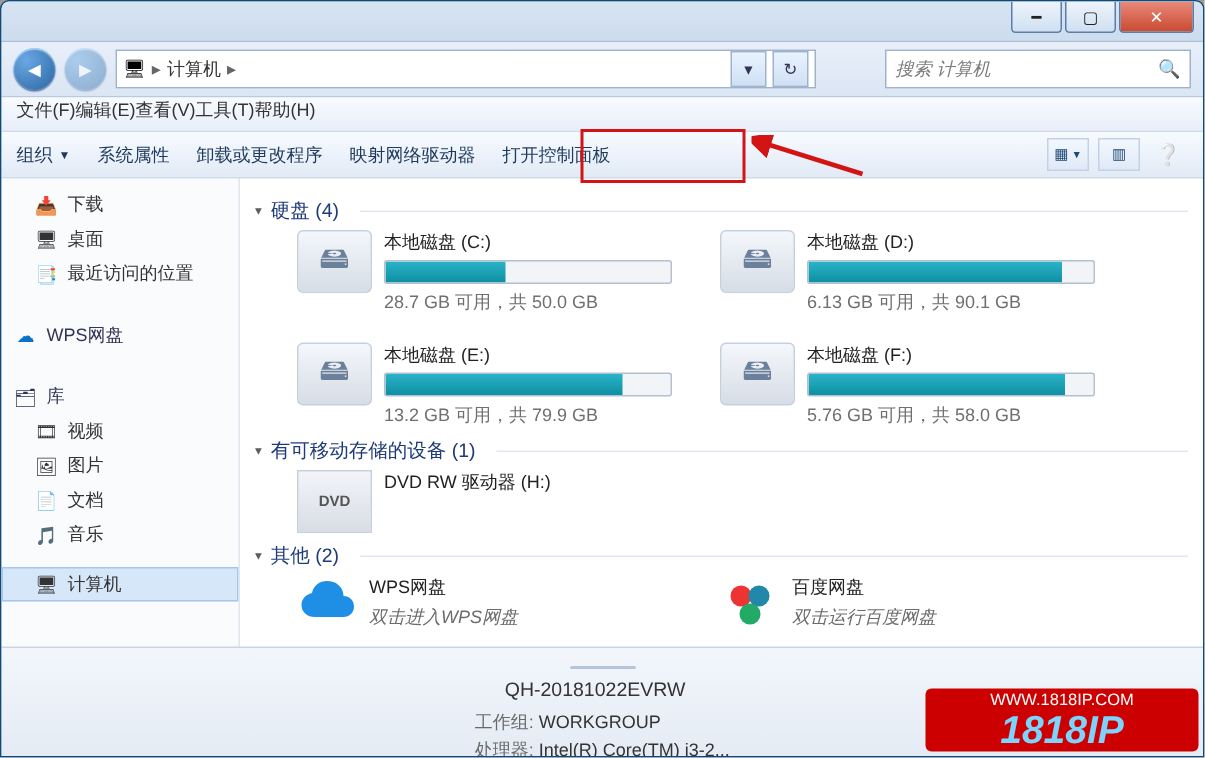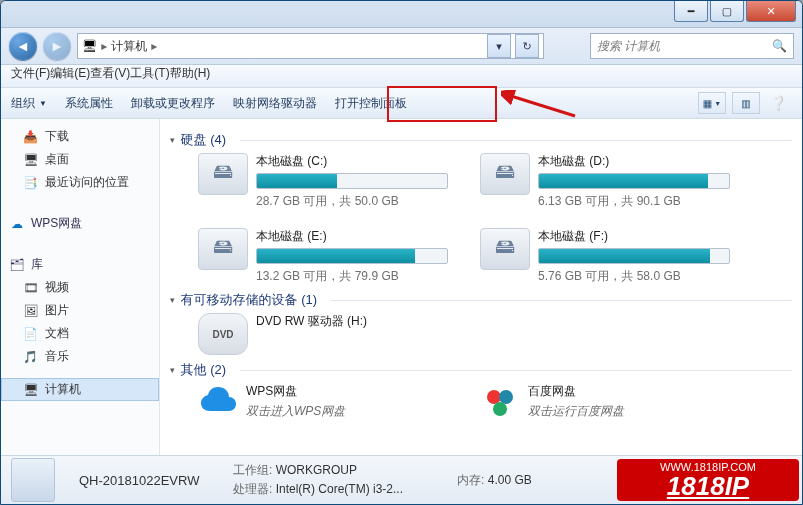--- a/index.html
+++ b/index.html
@@ -118,40 +118,40 @@
   .hdd-ico {
     width:48px; height:40px; border:1px solid #c5d0dc; border-radius:4px;
     background:linear-gradient(#f4f7fb,#d6dde6);
     display:flex; align-items:center; justify-content:center; font-size:20px; color:#6b809a;
   }
   .drive-info { flex:1; }
   .drive-name { color:#222; margin-bottom:3px;}
   .bar { width:190px; height:14px; border:1px solid #b4c0cd; border-radius:2px; background:#f2f5f8; position:relative; overflow:hidden;}
   .bar .fill { height:100%; background:linear-gradient(#2ab3c8,#0e8fa2);}
   .drive-sub { color:#6f6f6f; margin-top:4px; }
-  .dvd-ico { width:48px; height:40px; border:1px solid #c5d0dc; border-radius:12px;
+  .dvd-ico { width:48px; height:40px; border:1px solid #c5d0dc; border-radius:0;
     background:linear-gradient(#f2f4f8,#d8dde5); display:flex; align-items:center; justify-content:center;
     font-size:10px; color:#555; font-weight:bold;}
   .cloud-ico{ width:40px; height:40px; display:flex; align-items:center; justify-content:center;}
   
   .footer {
     height:48px; border-top:1px solid #cbd4e1; background:linear-gradient(#f3f7fc,#e4ebf4);
-    display:flex; align-items:center; gap:24px; padding:0 10px; color:#333;
+    display:flex; align-items:center; gap:6px; padding:12px 10px; color:#333;flex-direction:column;
   }
   .footer .pc-ico{ width:42px; height:42px; background:linear-gradient(#eaf2fb,#c8d7e8); border:1px solid #b6c6da; border-radius:3px;}
   .foot-col { display:flex; flex-direction:column; gap:2px;}
   .foot-label { color:#6a6a6a; }
   
   .red-arrow { position:absolute; width:80px; height:30px; pointer-events:none; }
   
   .g { color:#6c6c6c;font-style:italic; }
   
   .watermark{position:absolute;right:3px;bottom:3px;width:170px;background:#c00;border-radius:4px;padding:2px 6px;text-align:center;}
   .watermark .u{color:#fff;font-size:11px;}
-  .watermark .b{color:#ffffff;font-size:26px;font-weight:900;font-style:italic;line-height:26px;text-decoration:underline;}
+  .watermark .b{color:#7dd3fc;font-size:26px;font-weight:900;font-style:italic;line-height:26px;}
 </style>
 </head>
 <body>
 
 <div class="window">
 
   <div class="titlebar">
     <div class="winbtns">
       <div class="winbtn">━</div>
       <div class="winbtn">▢</div>

